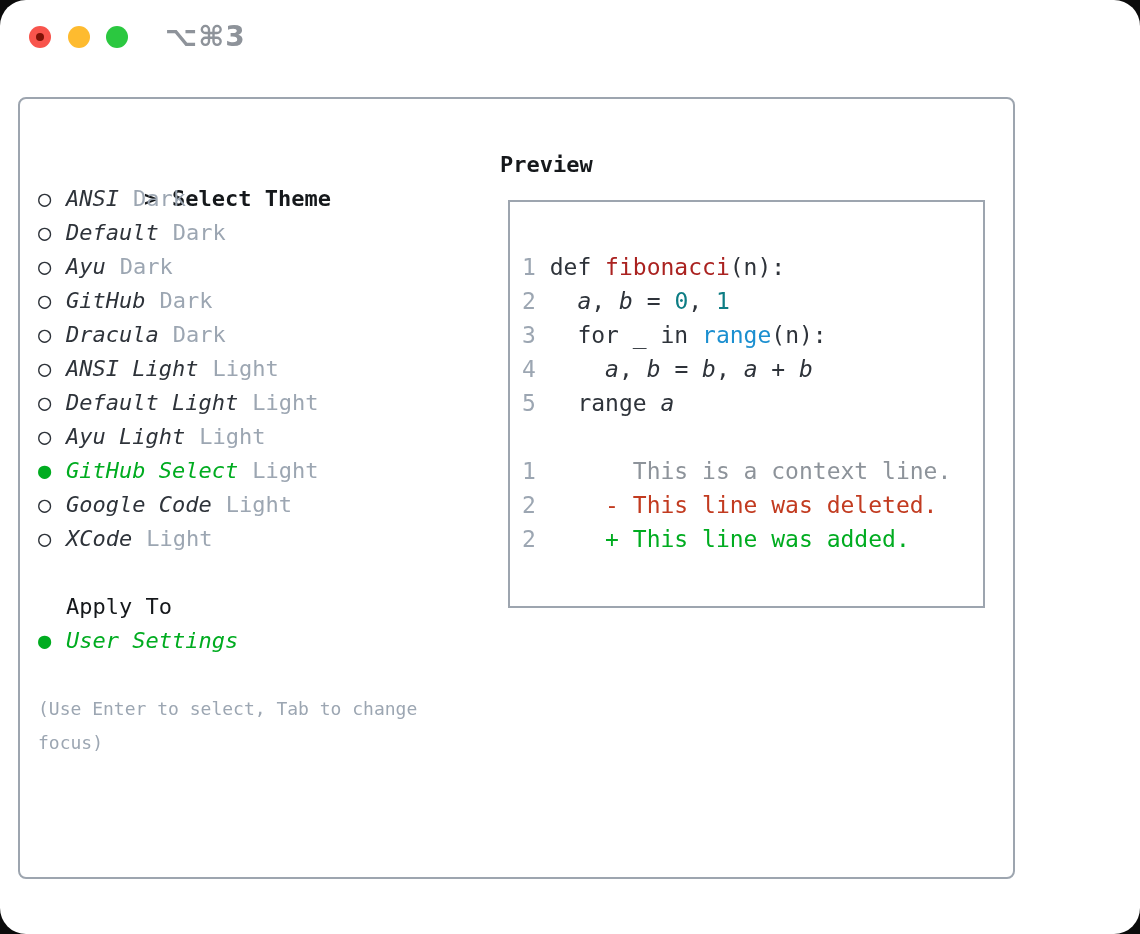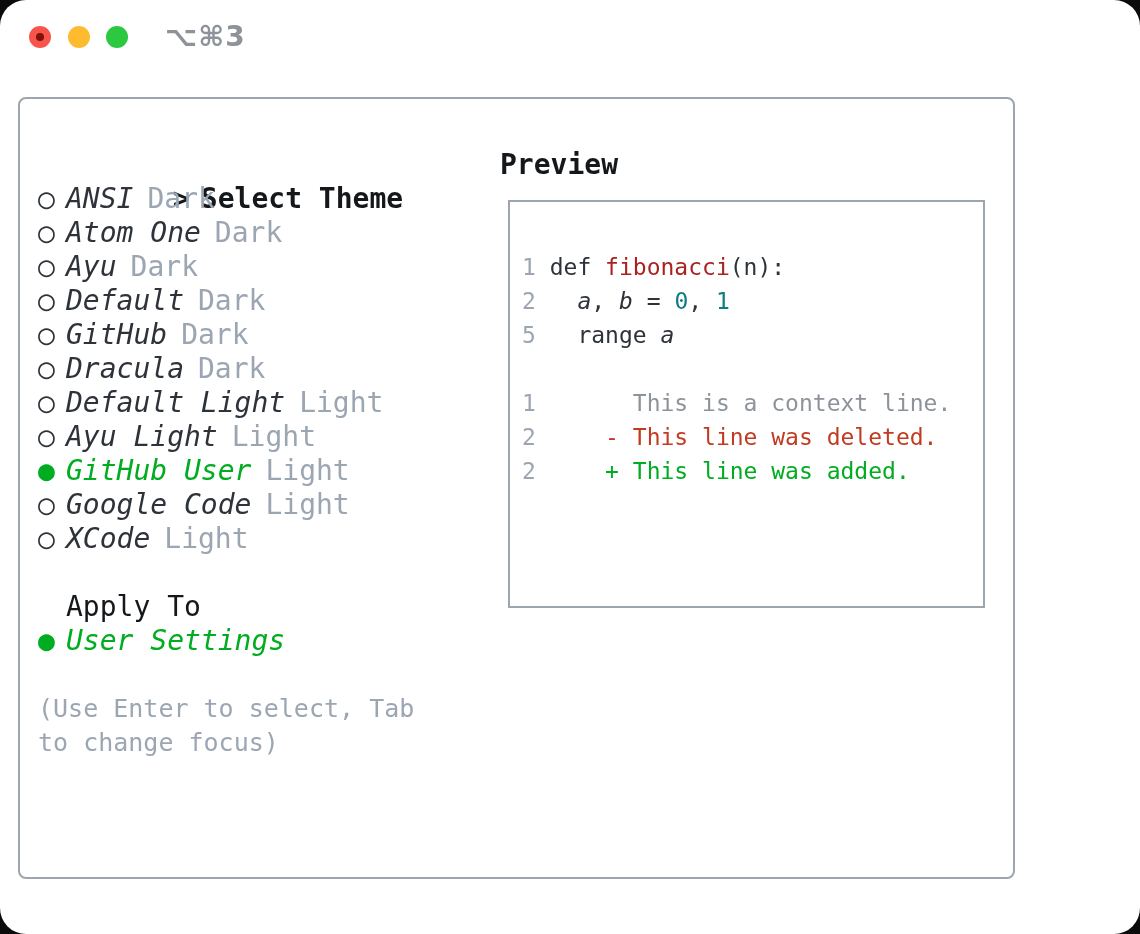--- a/index.html
+++ b/index.html
@@ -26,37 +26,37 @@
     font-weight:bold; letter-spacing:1px; color:var(--c-title,#8e939a);
     font-family:"DejaVu Sans","DejaVu Sans Mono",sans-serif;
   }
 
   
   .panel {
     position:absolute; left:18px; top:97px; width:997px; height:782px;
     border:2px solid var(--c-border,#9da5af); border-radius:8px; background:#fff;
   }
 
-  .row { height:34px; line-height:34px; font-size:28px; white-space:pre; color:var(--c-text,#2e333a); }
+  .row { height:34px; line-height:34px; font-size:22px; white-space:pre; color:var(--c-text,#2e333a); }
   .blank-row { height:34px; }
 
   .left-col { position:absolute; left:18px; top:49px; width:450px; }
   .header-row { font-weight:bold; color:var(--c-heading,#15181b); }
   .header-row .cursor { display:inline-block; width:28px; }
 
   .bullet { display:inline-block; width:28px; color:var(--c-text,#2e333a); }
   .item.selected .bullet { color:var(--c-green,#00ac20); }
   .item .name { color:var(--c-text,#2e333a);font-style:italic; }
   .item.selected .name { color:var(--c-green,#00ac20); }
   .item .variant { color:var(--c-muted,#9ca6b2); margin-left:14px; }
 
   .apply-header { padding-left:28px; color:var(--c-heading,#15181b); }
 
   .hint {
-    margin-top:0; width:404px; font-size:25px; line-height:34px;
+    margin-top:0; width:404px; font-size:18px; line-height:34px;
     color:var(--c-muted,#9ca6b2); white-space:normal; word-wrap:break-word;
   }
 
   
   .preview-header { position:absolute; left:480px; top:49px; font-weight:bold; color:var(--c-heading,#15181b); }
   .preview-box {
     position:absolute; left:488px; top:101px; width:477px; height:408px;
     border:2px solid var(--c-border,#9da5af); background:#fff; overflow:hidden;
   }
   #preview-code { padding:48px 0 0 12px; }
@@ -87,28 +87,28 @@
 
   <div class="panel">
 
     <div class="left-col">
       <div class="row header-row">
         <span class="cursor">&gt;</span><span>Select Theme</span>
       </div>
 
       <div id="theme-list">
           <div class="row item"><span class="bullet">○</span><span class="name">ANSI</span><span class="variant">Dark</span></div>
-          <div class="row item"><span class="bullet">○</span><span class="name">Atom One</span><span class="variant">Dark</span></div>
+          <div class="row item"><span class="bullet">○</span><span class="name">Default</span><span class="variant">Dark</span></div>
           <div class="row item"><span class="bullet">○</span><span class="name">Ayu</span><span class="variant">Dark</span></div>
-          <div class="row item"><span class="bullet">○</span><span class="name">Default</span><span class="variant">Dark</span></div>
           <div class="row item"><span class="bullet">○</span><span class="name">GitHub</span><span class="variant">Dark</span></div>
           <div class="row item"><span class="bullet">○</span><span class="name">Dracula</span><span class="variant">Dark</span></div>
+          <div class="row item"><span class="bullet">○</span><span class="name">ANSI Light</span><span class="variant">Light</span></div>
           <div class="row item"><span class="bullet">○</span><span class="name">Default Light</span><span class="variant">Light</span></div>
           <div class="row item"><span class="bullet">○</span><span class="name">Ayu Light</span><span class="variant">Light</span></div>
-          <div class="row item selected"><span class="bullet">●</span><span class="name">GitHub User</span><span class="variant">Light</span></div>
+          <div class="row item selected"><span class="bullet">●</span><span class="name">GitHub Select</span><span class="variant">Light</span></div>
           <div class="row item"><span class="bullet">○</span><span class="name">Google Code</span><span class="variant">Light</span></div>
           <div class="row item"><span class="bullet">○</span><span class="name">XCode</span><span class="variant">Light</span></div>
         </div>
 
       <div class="blank-row"></div>
 
       <div class="row apply-header">Apply To</div>
 
       <div id="apply-list">
           <div class="row item selected"><span class="bullet">●</span><span class="name">User Settings</span></div>
@@ -118,20 +118,22 @@
 
       <div class="hint">(Use Enter to select, Tab to change focus)</div>
     </div>
 
     <div class="row preview-header">Preview</div>
 
     <div class="preview-box">
       <div id="preview-code">
           <div class="pline"><span class="ln">1</span> <span class="t-p">def </span><span class="t-fn">fibonacci</span><span class="t-p">(n):</span></div>
           <div class="pline"><span class="ln">2</span> <span class="t-p">  </span><span class="t-v">a</span><span class="t-p">, </span><span class="t-v">b</span><span class="t-p"> = </span><span class="t-n">0</span><span class="t-p">, </span><span class="t-n">1</span></div>
+          <div class="pline"><span class="ln">3</span> <span class="t-p">  for _ in </span><span class="t-b">range</span><span class="t-p">(n):</span></div>
+          <div class="pline"><span class="ln">4</span> <span class="t-p">    </span><span class="t-v">a</span><span class="t-p">, </span><span class="t-v">b</span><span class="t-p"> = </span><span class="t-v">b</span><span class="t-p">, </span><span class="t-v">a</span><span class="t-p"> + </span><span class="t-v">b</span></div>
           <div class="pline"><span class="ln">5</span> <span class="t-p">  range </span><span class="t-v">a</span></div>
           <div class="pline"></div>
           <div class="pline"><span class="ln">1</span> <span class="t-ctx">      This is a context line.</span></div>
           <div class="pline"><span class="ln">2</span> <span class="t-del">    - This line was deleted.</span></div>
           <div class="pline"><span class="ln">2</span> <span class="t-add">    + This line was added.</span></div>
         </div>
     </div>
 
   </div>
 </div>

